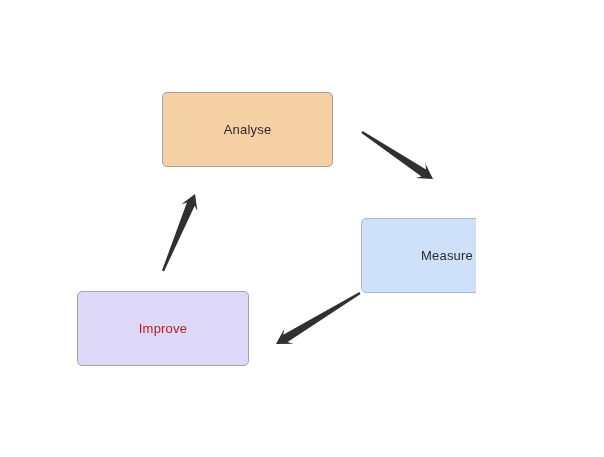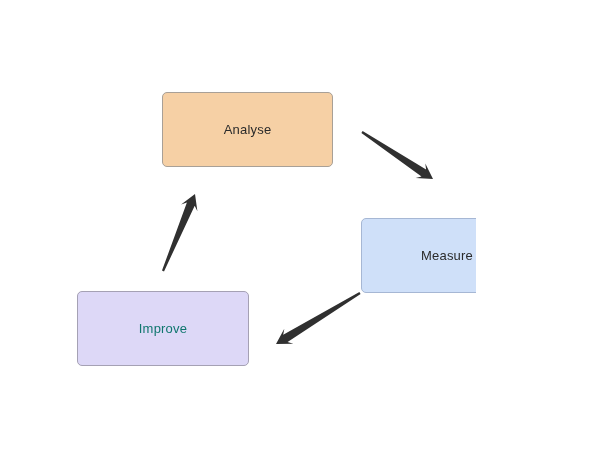--- a/index.html
+++ b/index.html
@@ -50,16 +50,16 @@
 
   <div class="node" style="left: 162px; top: 92px; width: 171px; height: 75px; background: rgb(246, 208, 165); border-color: rgb(168, 160, 151);">
     <span class="node-label" style="color: rgb(43, 43, 43);">Analyse</span>
   </div>
 
   <div class="node" style="left: 361px; top: 218px; width: 172px; height: 75px; background: rgb(207, 224, 249); border-color: rgb(166, 183, 212);">
     <span class="node-label" style="color: rgb(43, 43, 43);">Measure</span>
   </div>
 
   <div class="node" style="left: 77px; top: 291px; width: 172px; height: 75px; background: rgb(221, 216, 247); border-color: rgb(165, 161, 180);">
-    <span class="node-label" style="color: #0f766e;">Improve</span>
+    <span class="node-label" style="color: #b91c1c;">Improve</span>
   </div>
 
 </div>
 
 </body></html>

